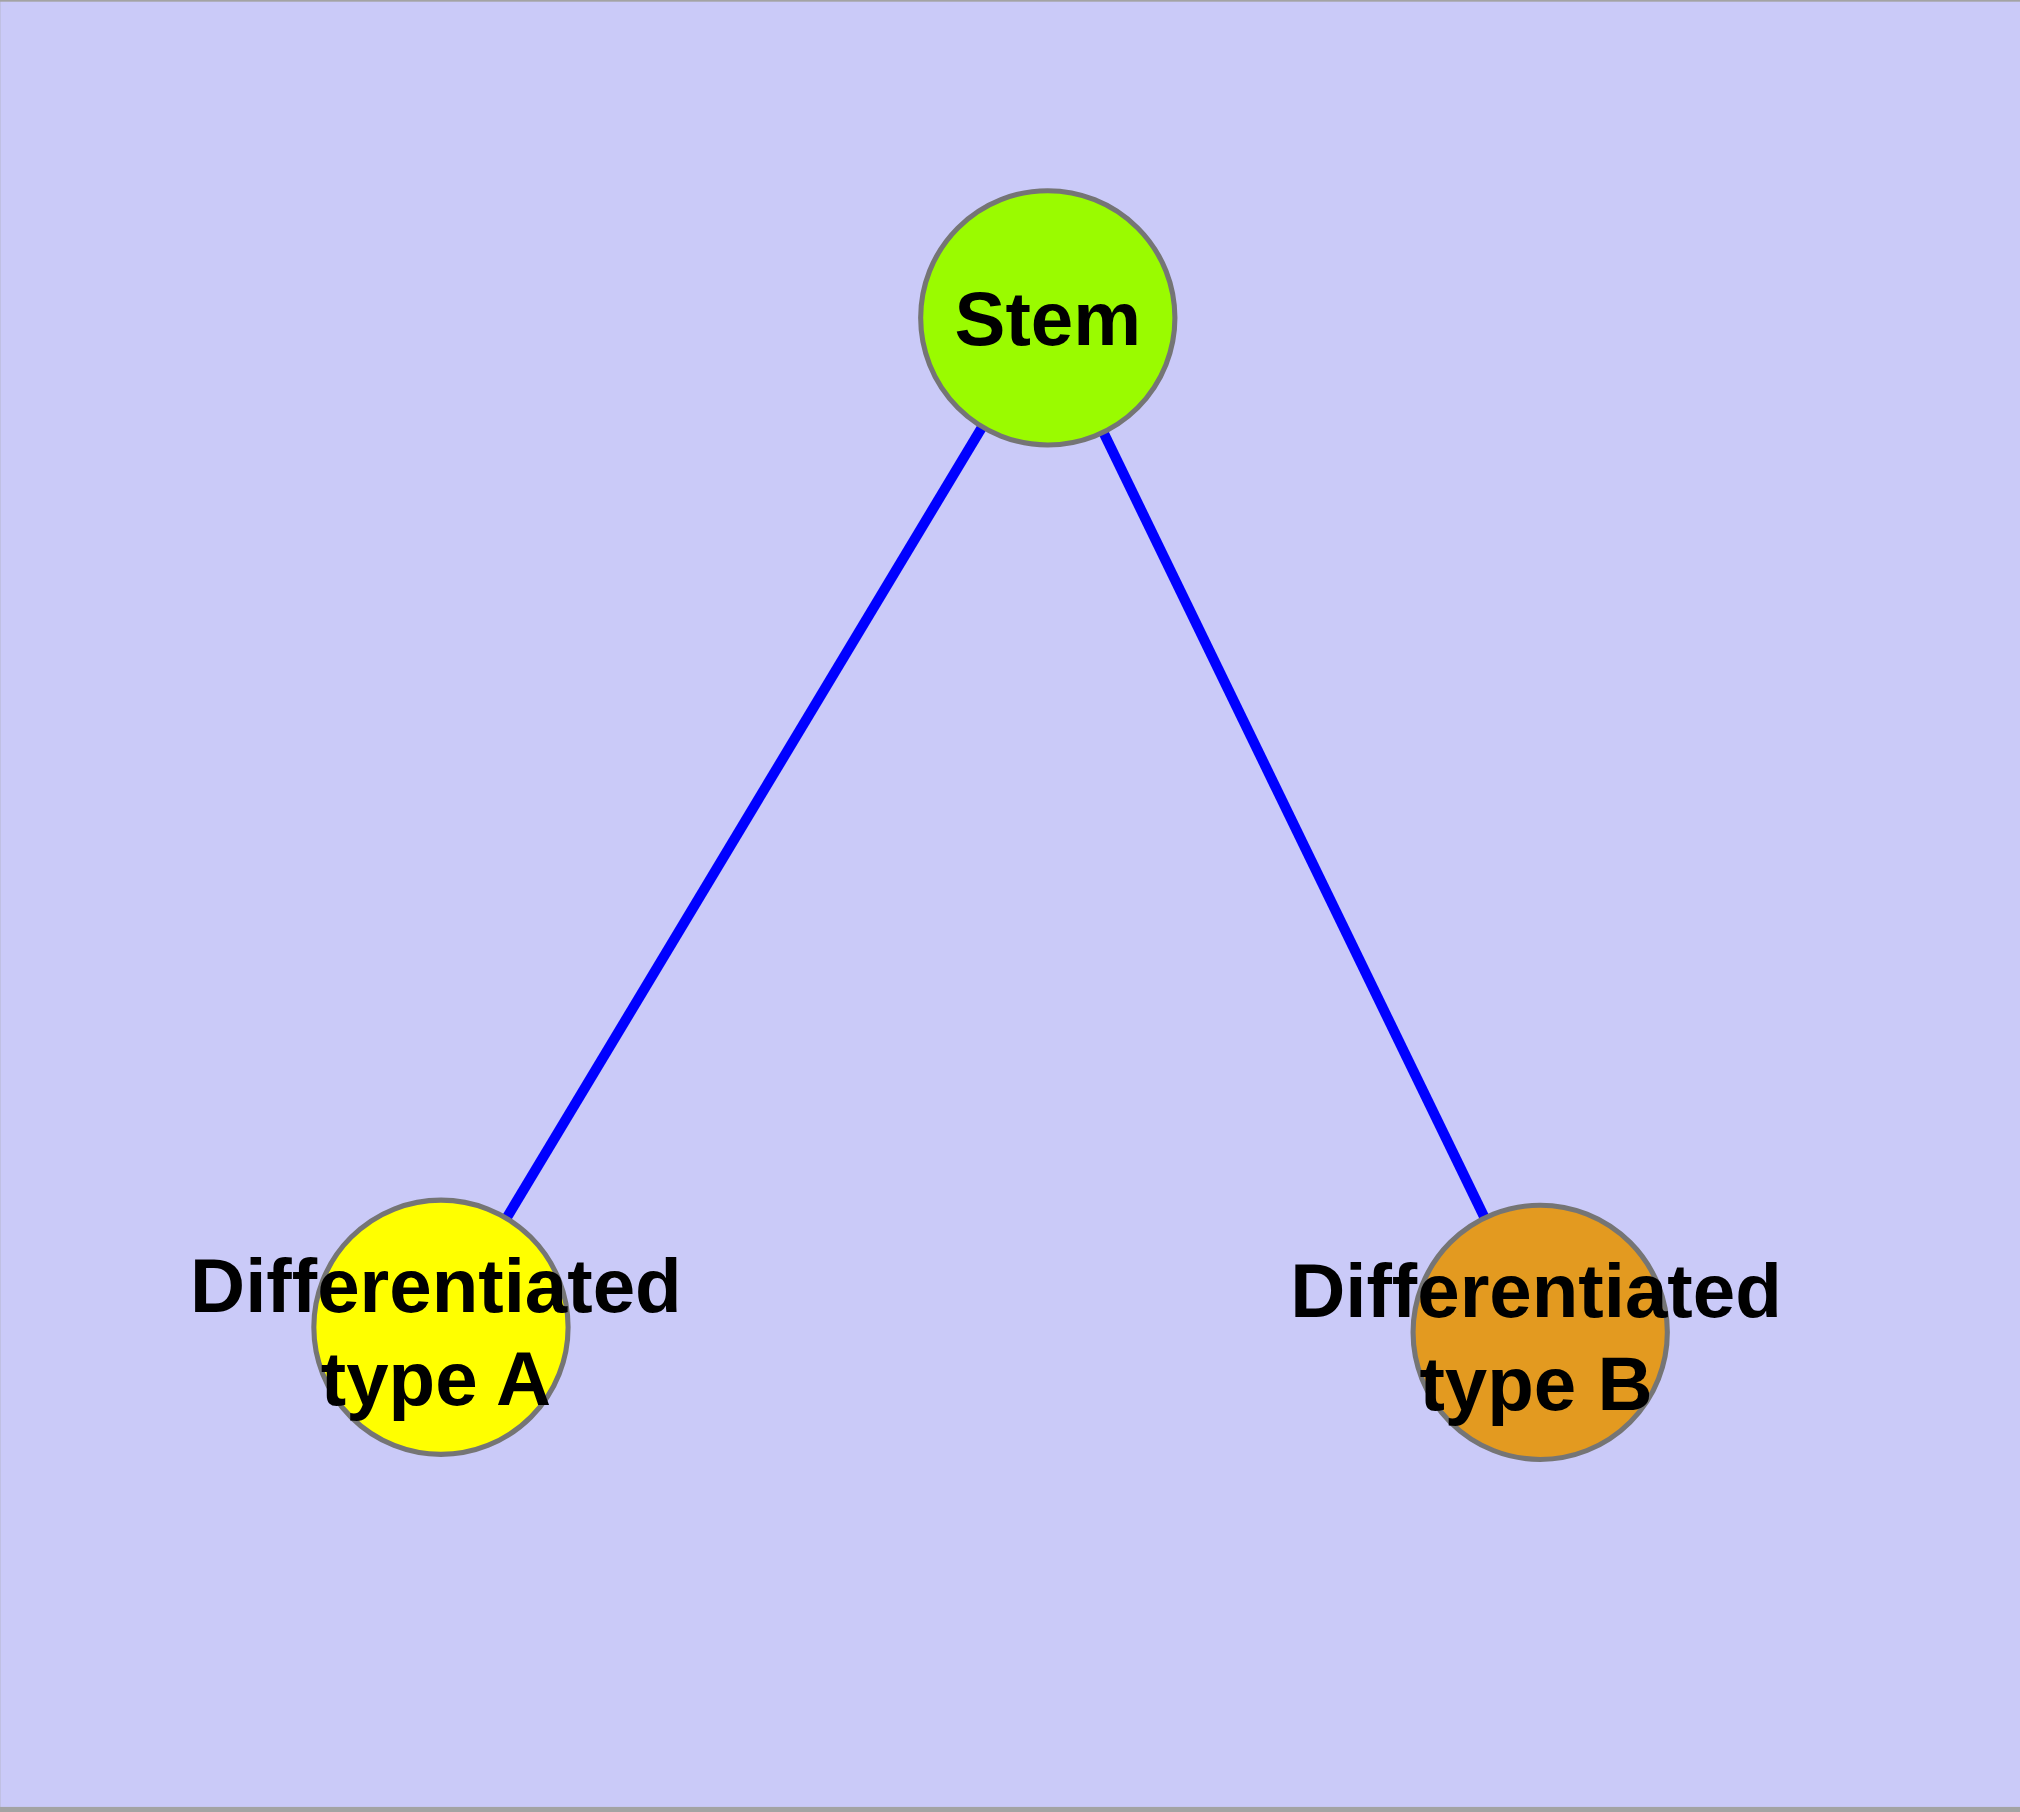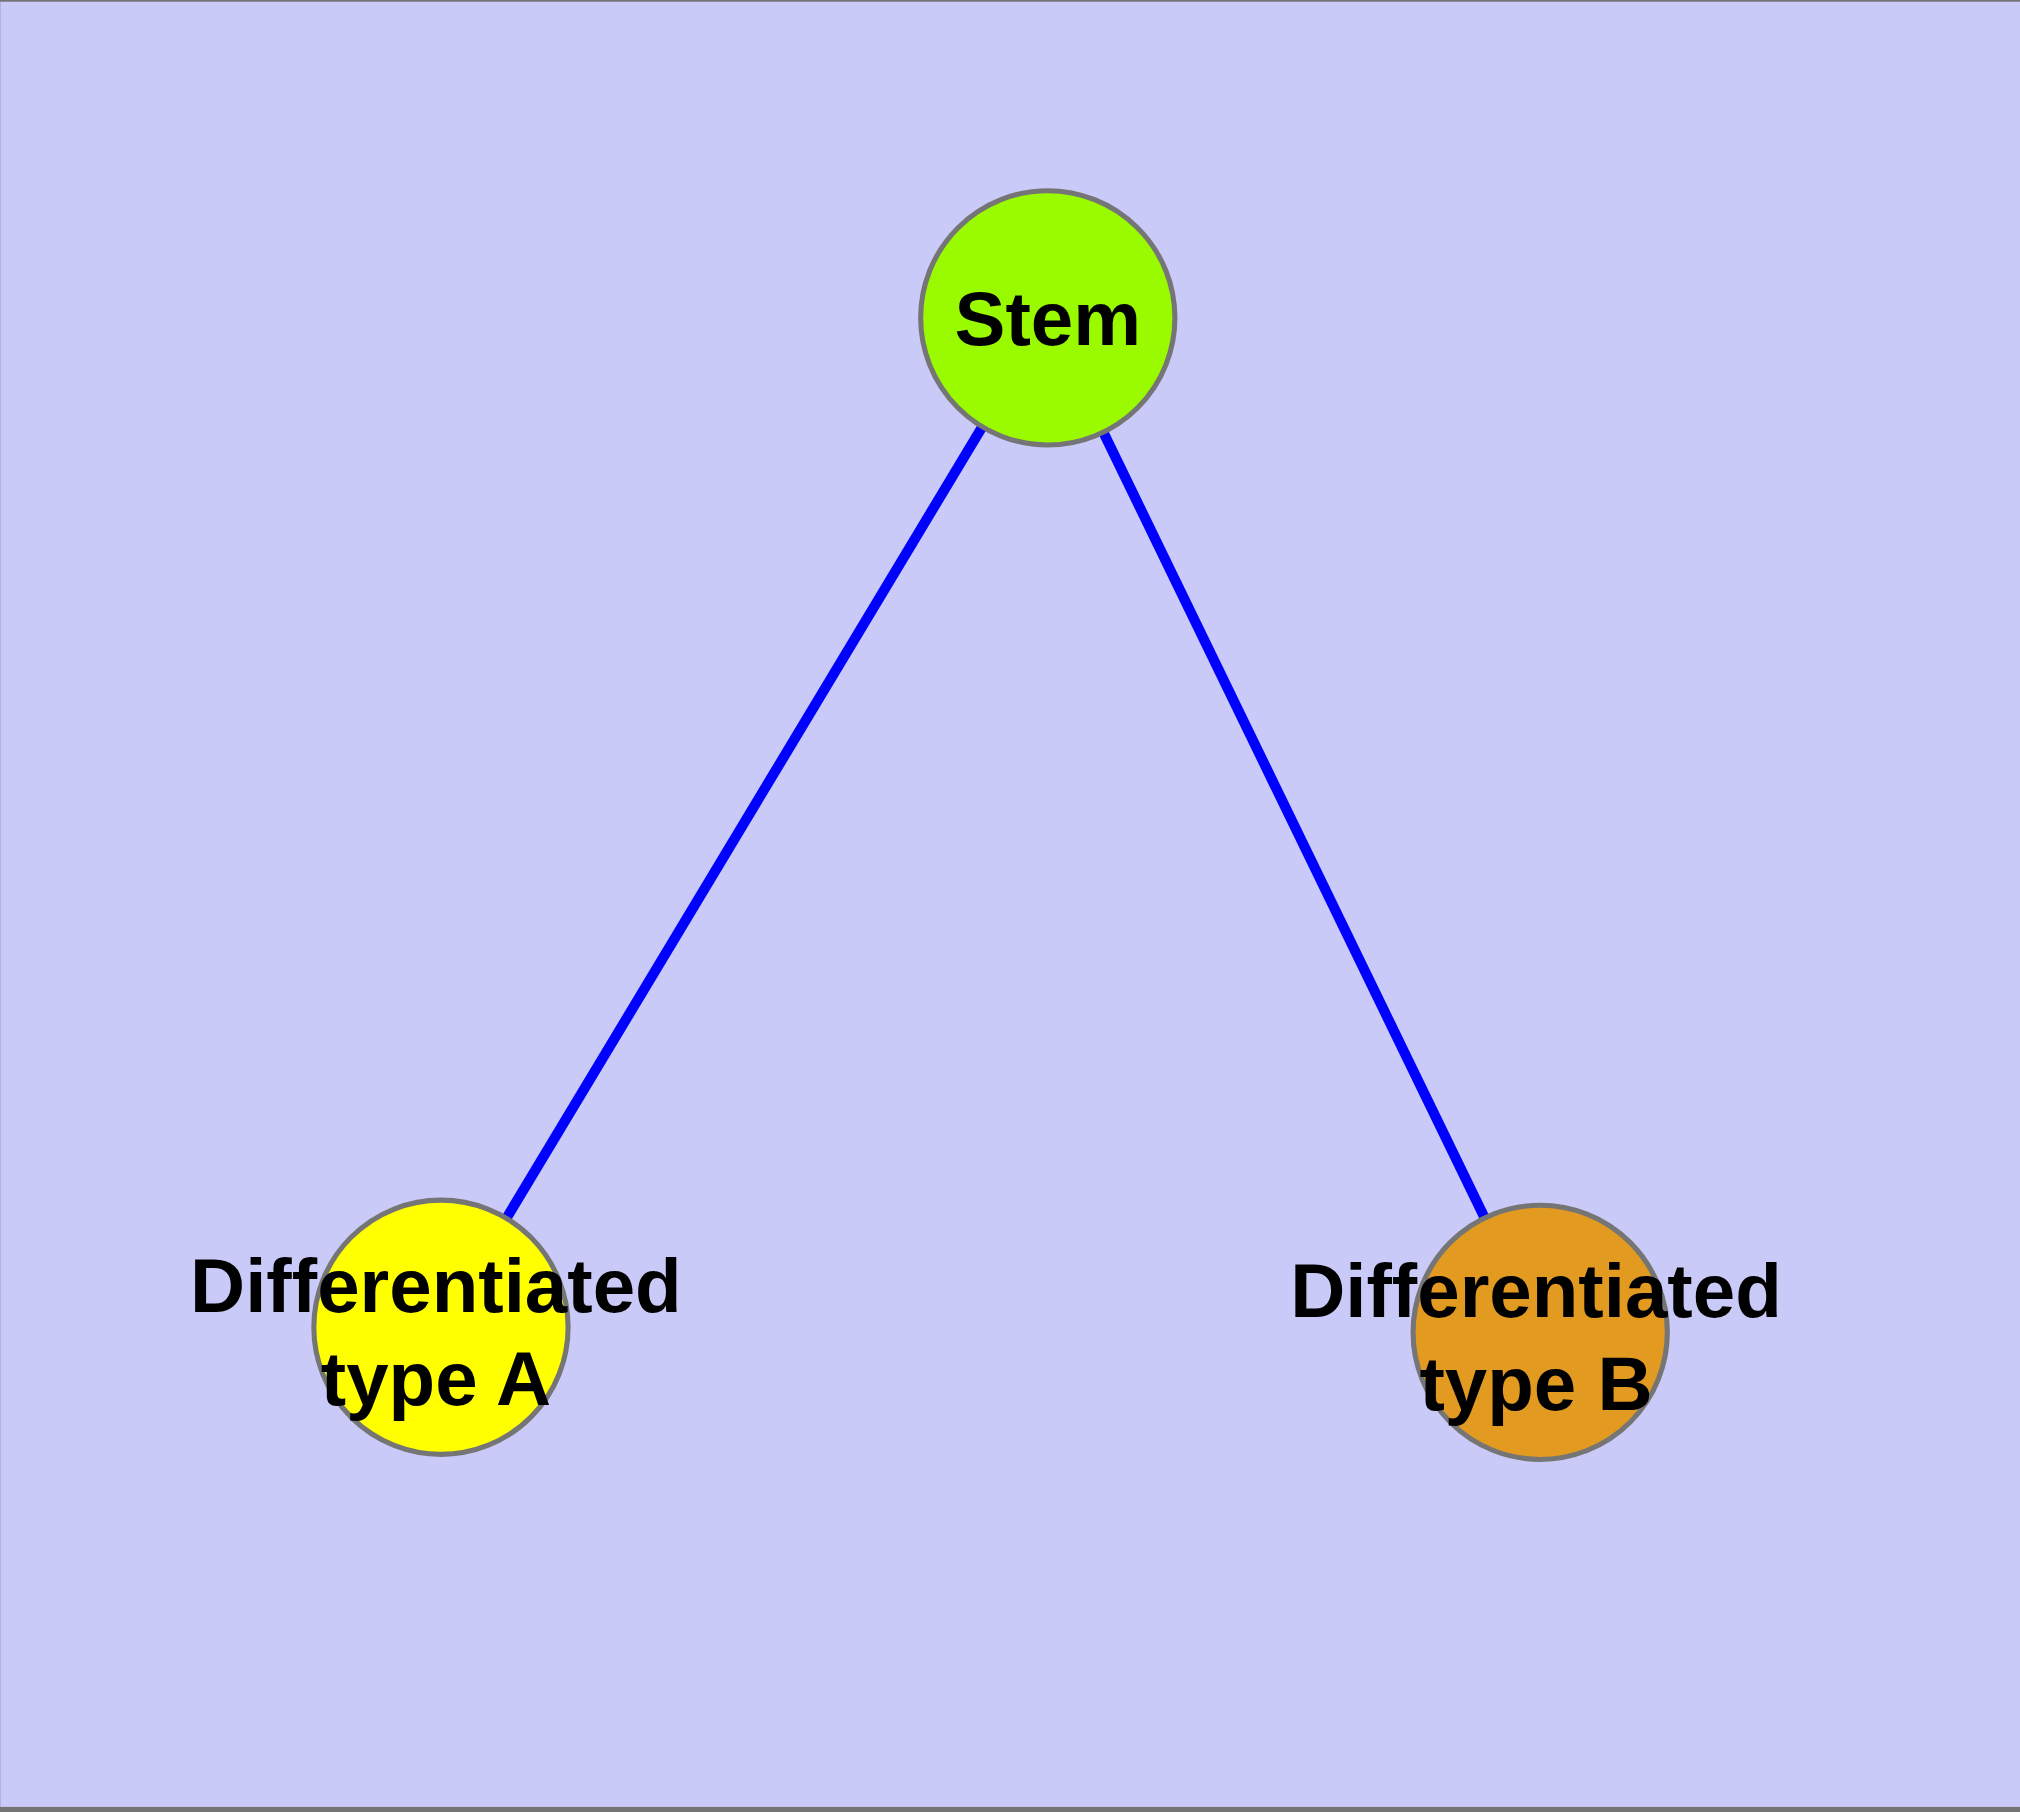--- a/index.html
+++ b/index.html
@@ -4,21 +4,21 @@
 <style>
   html, body {
     margin: 0;
     padding: 0;
     background: #ffffff;
   }
   .canvas {
     position: relative;
     width: 2021px;
     height: 1812px;
-    background: #737373;
+    background: #a3a3a3;
     overflow: hidden;
     font-family: "Liberation Sans", sans-serif;
   }
   .canvas svg {
     position: absolute;
     top: 0;
     left: 0;
     display: block;
   }
   .node-label {

